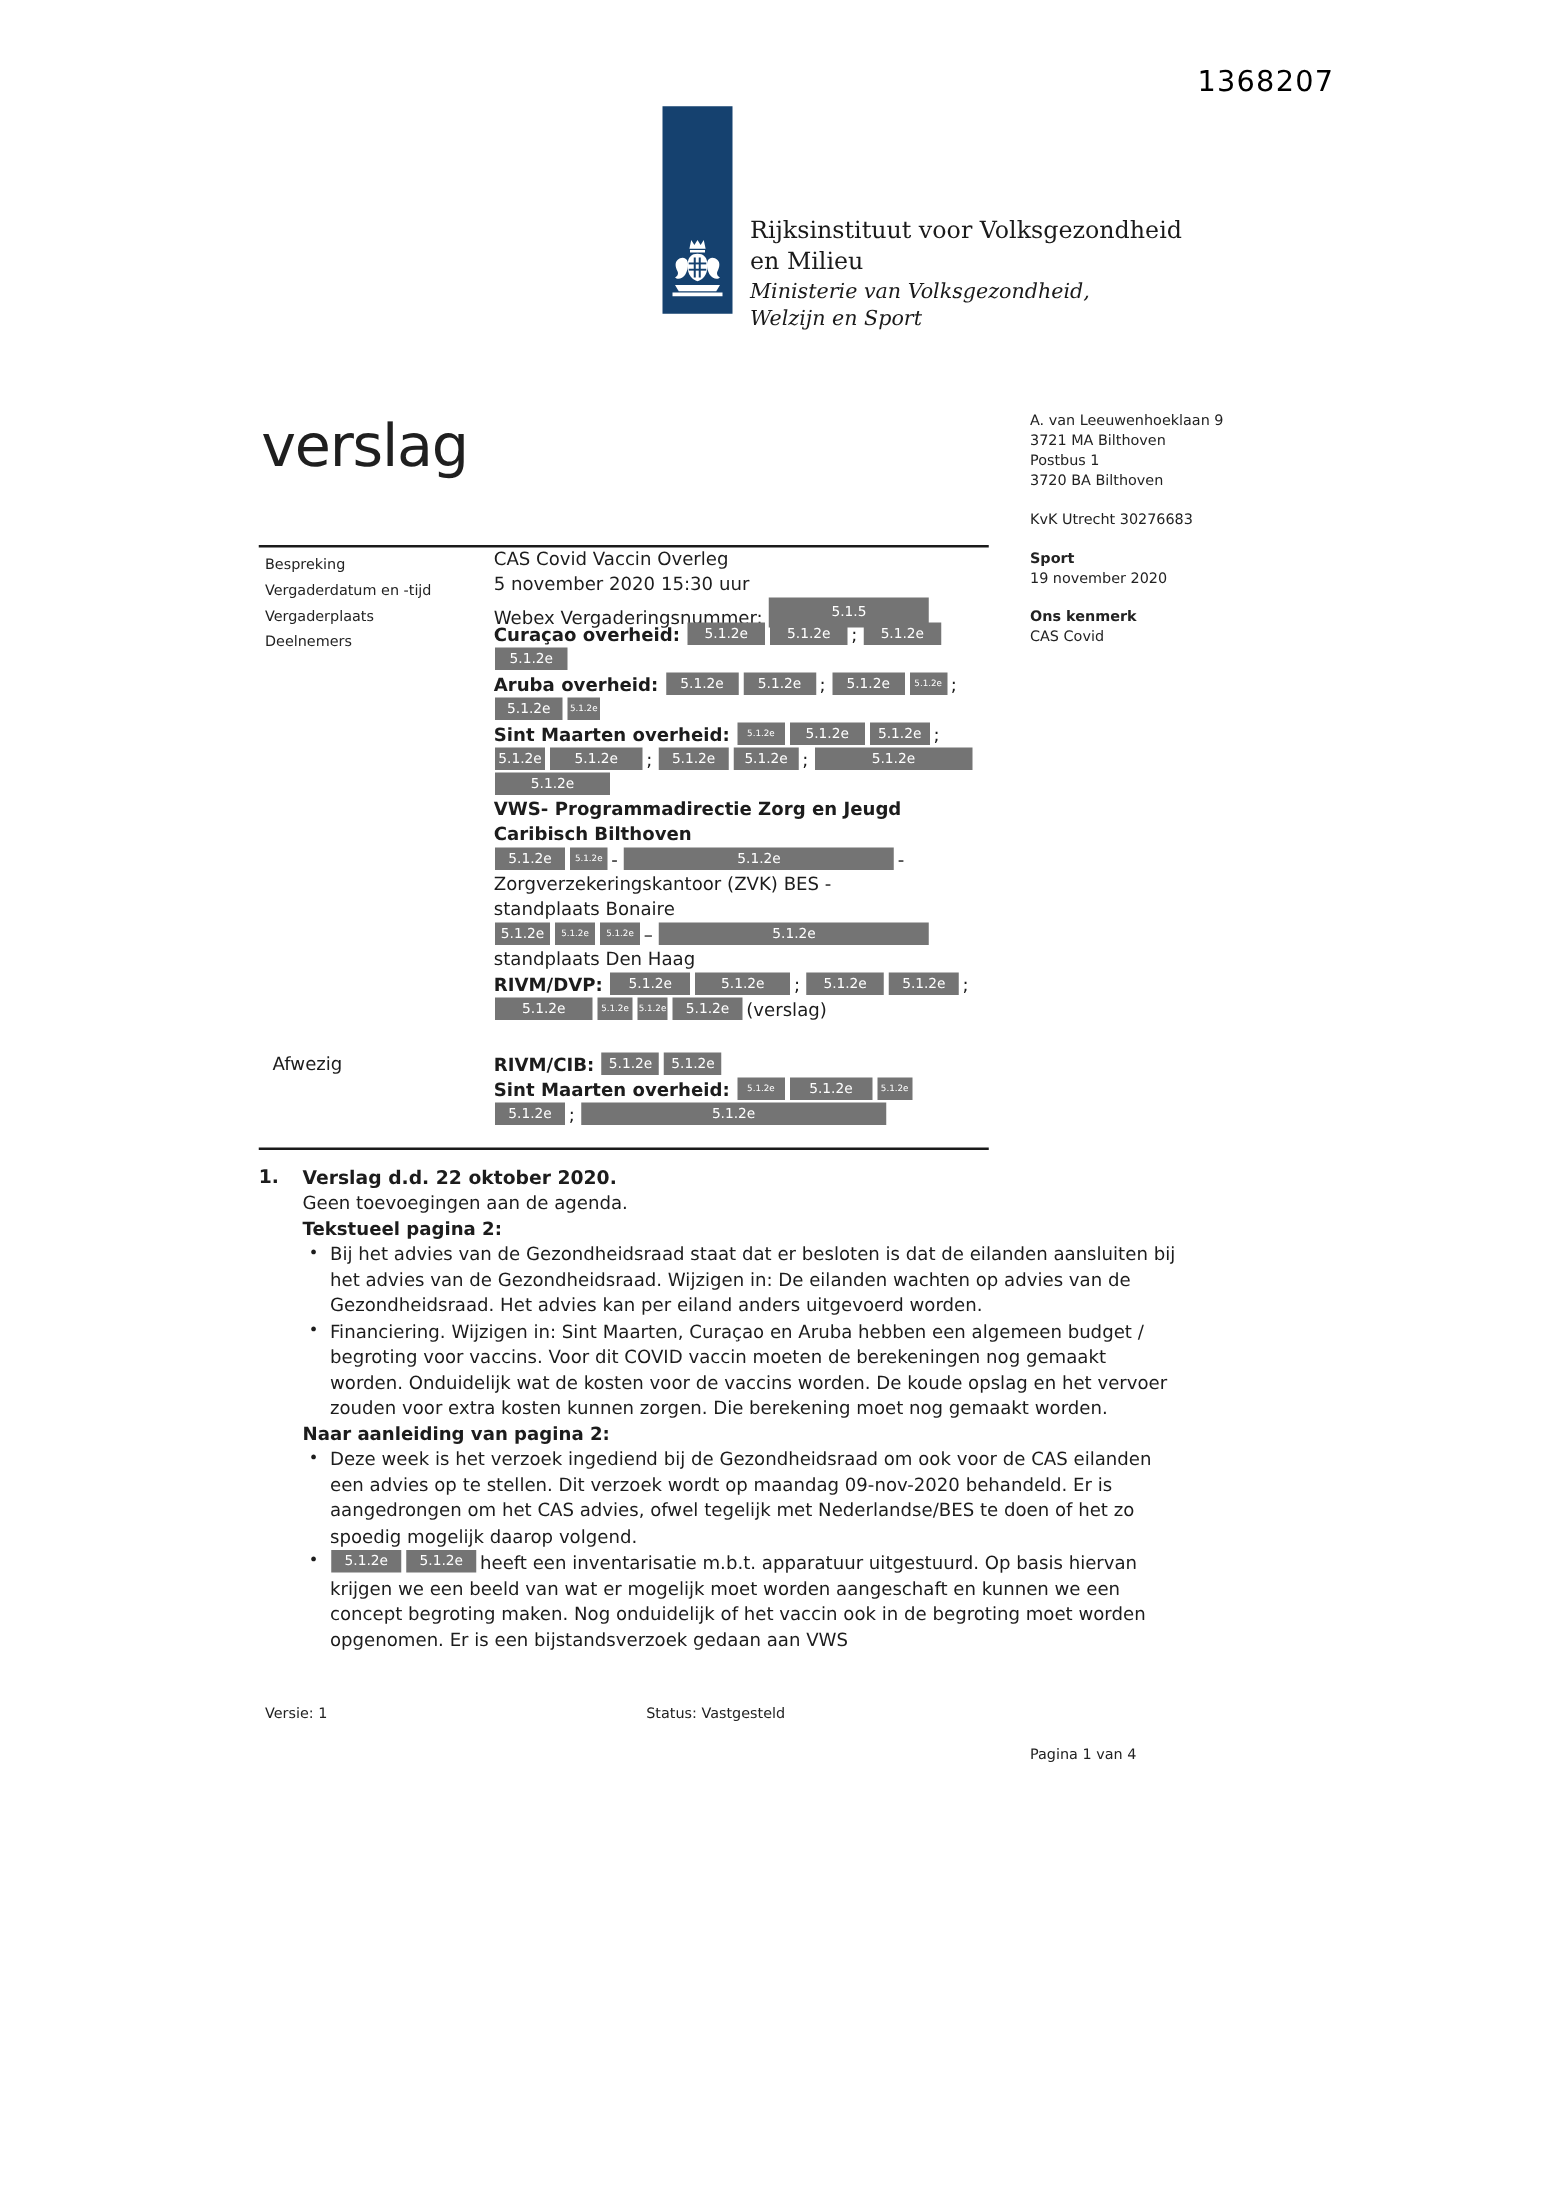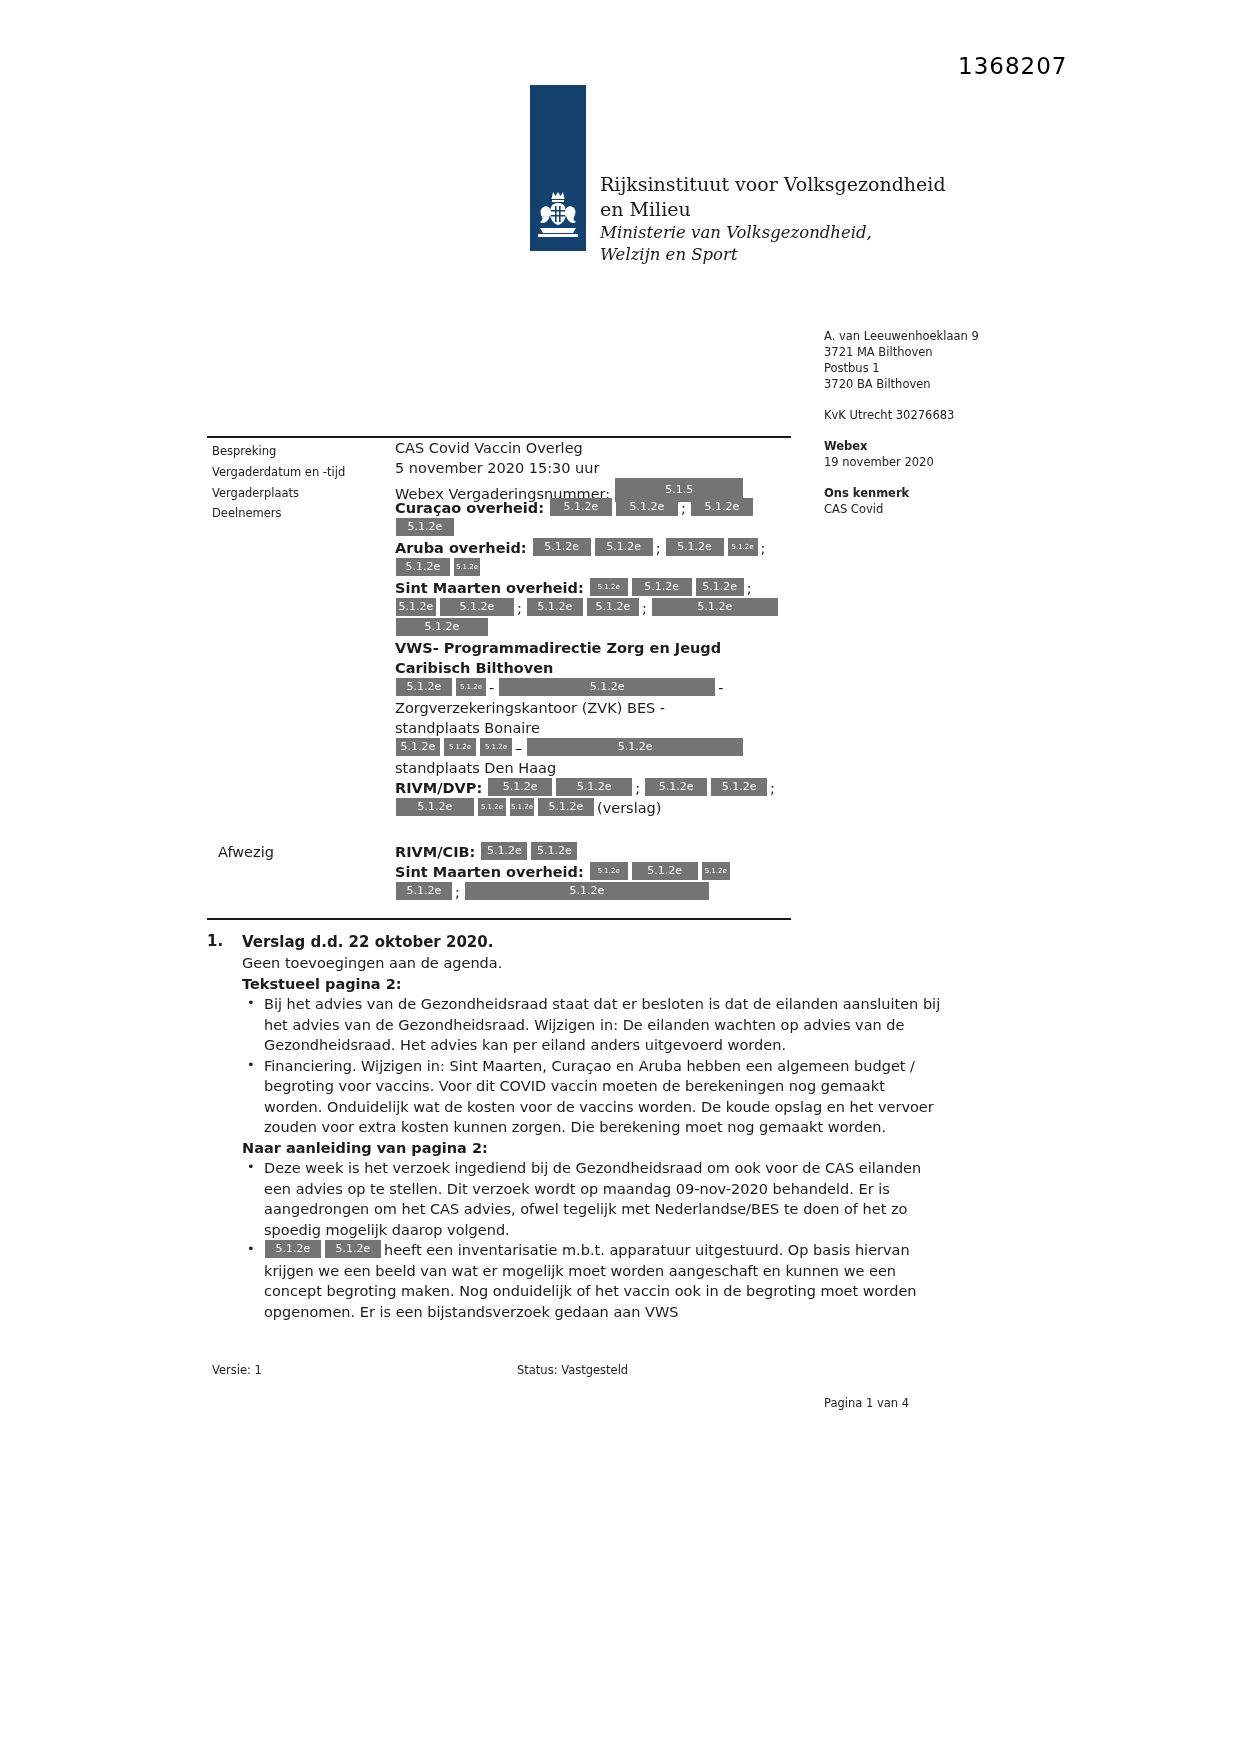--- a/index.html
+++ b/index.html
@@ -84,30 +84,31 @@
     </svg>
   </div>
 
   <div class="logo-text">
     <div class="org">Rijksinstituut voor Volksgezondheid</div>
     <div class="org">en Milieu</div>
     <div class="ministry">Ministerie van Volksgezondheid,</div>
     <div class="ministry">Welzijn en Sport</div>
   </div>
 
+  <h1 class="title">verslag</h1>
 
   <div class="info-col">
     <div>
         <div class="info-line">A. van Leeuwenhoeklaan 9</div>
         <div class="info-line">3721 MA Bilthoven</div>
         <div class="info-line">Postbus 1</div>
         <div class="info-line">3720 BA Bilthoven</div>
       </div>
     <div class="info-line spaced">KvK Utrecht 30276683</div>
-    <div class="info-label spaced">Webex</div>
+    <div class="info-label spaced">Sport</div>
     <div class="info-line">19 november 2020</div>
     <div class="info-label spaced">Ons kenmerk</div>
     <div class="info-line">CAS Covid</div>
   </div>
 
   <div class="hr hr1"></div>
 
   <div class="meta-labels">
       <div class="meta-label">Bespreking</div>
       <div class="meta-label">Vergaderdatum en -tijd</div>

